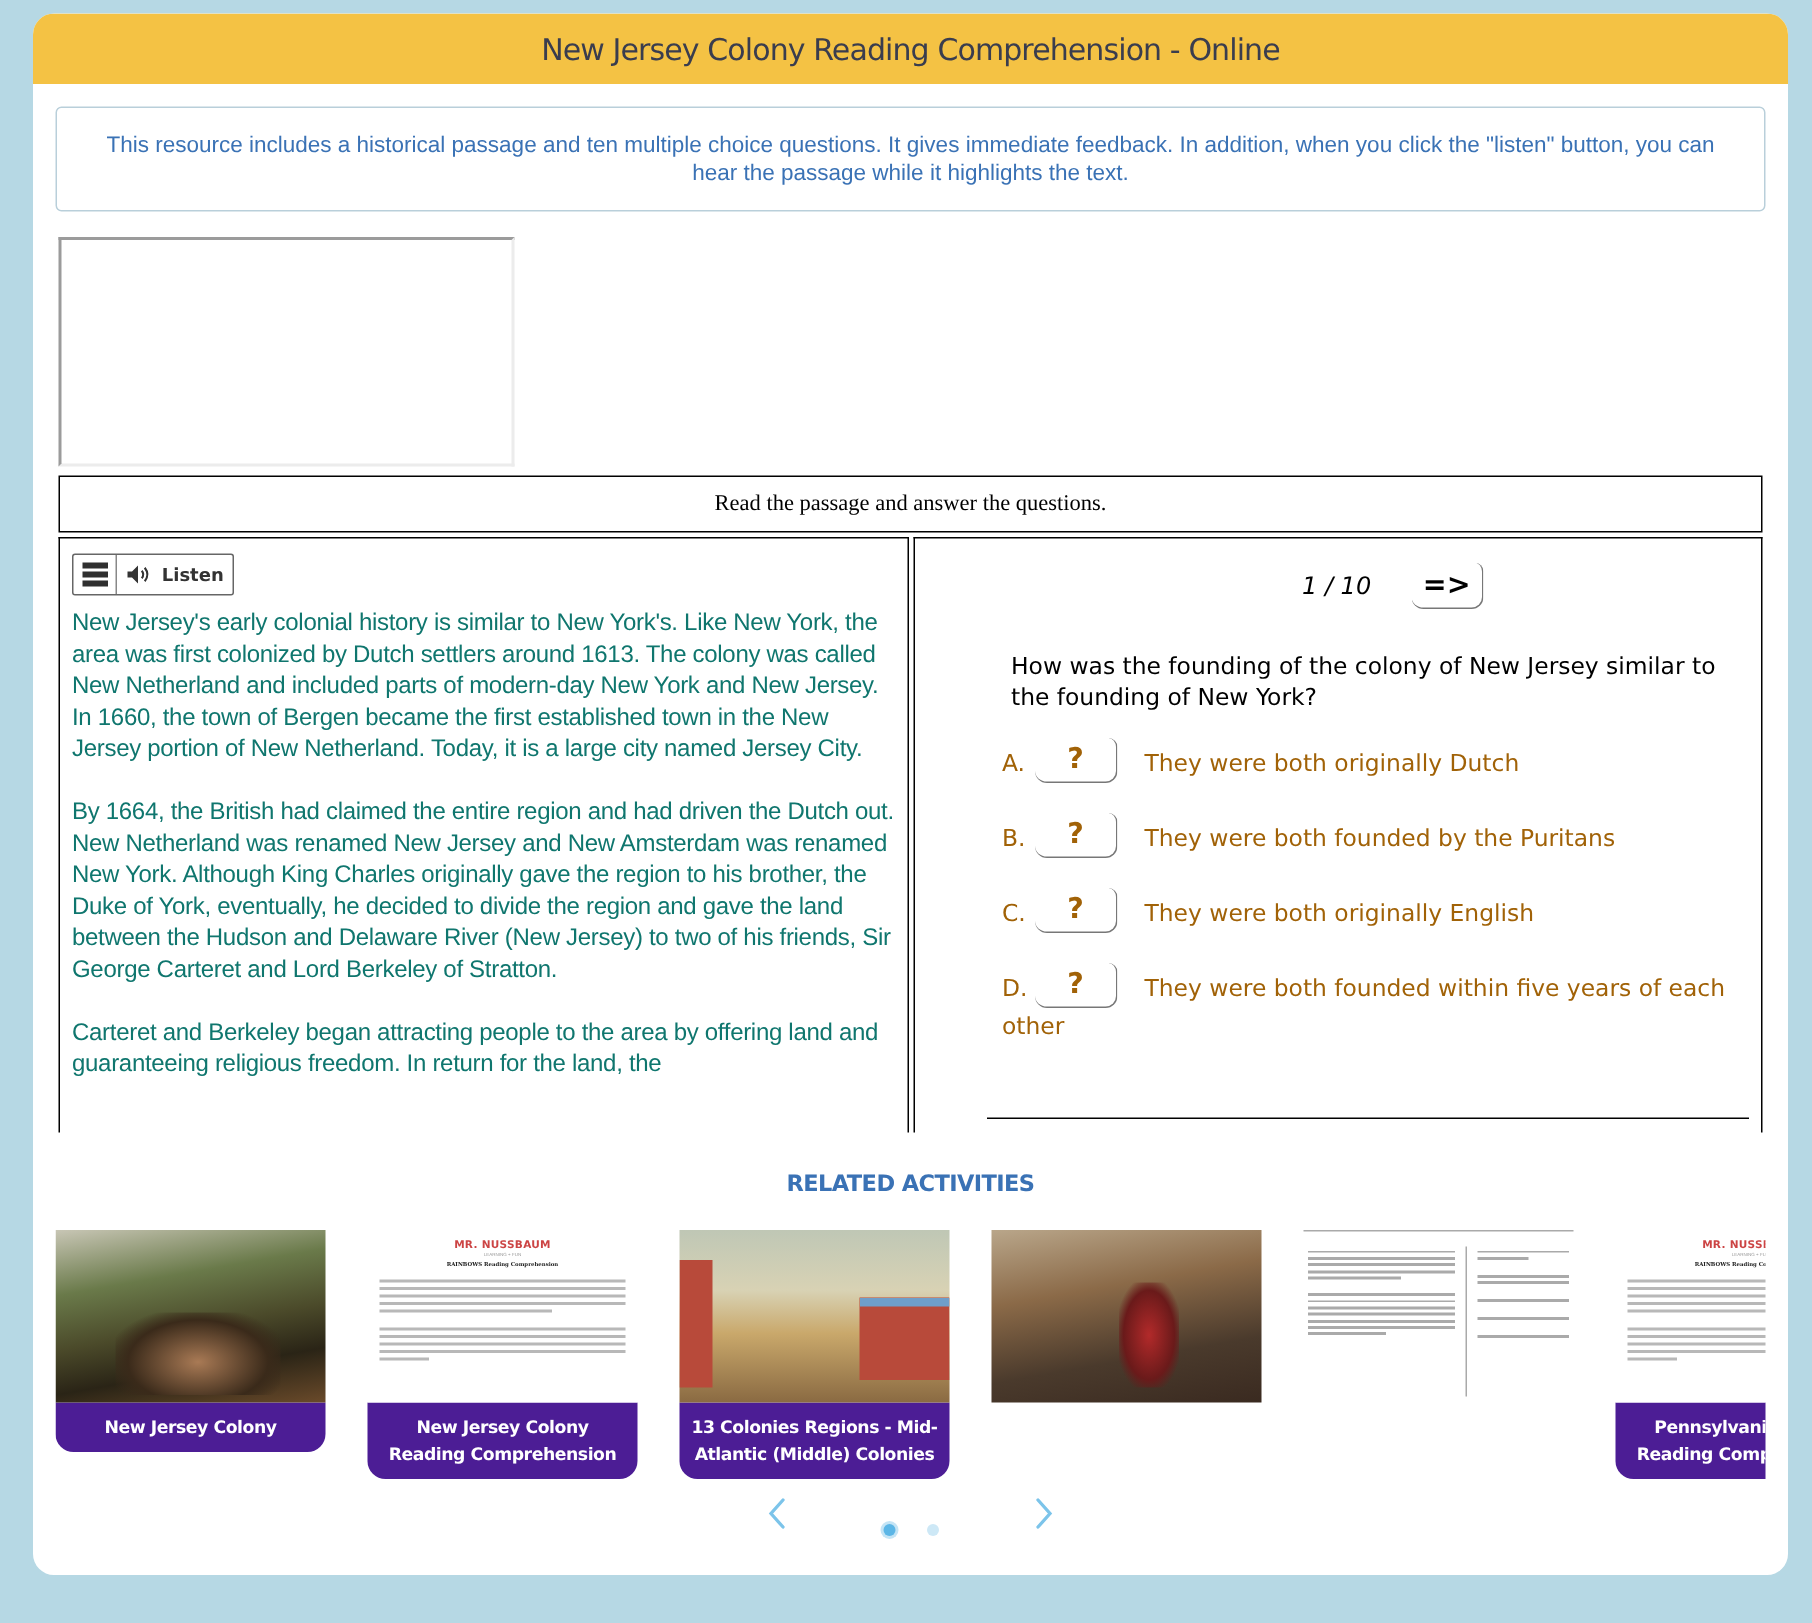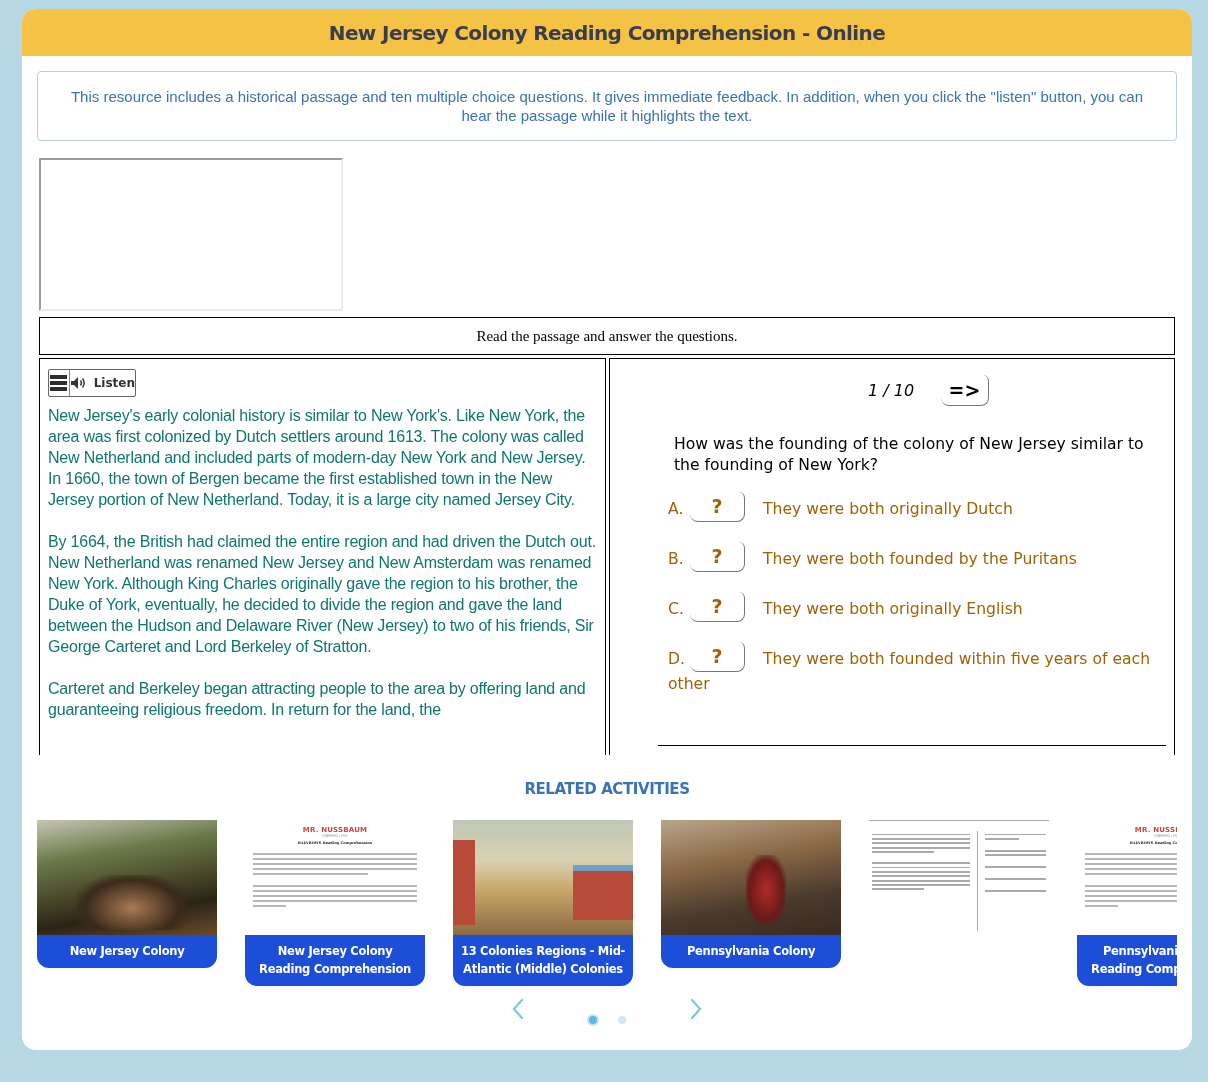--- a/index.html
+++ b/index.html
@@ -7,21 +7,21 @@
   body { font-family: "Liberation Sans", sans-serif; position: relative; }
 
   .card {
     position: absolute; left: 22px; top: 9px; width: 1170px; height: 1041px;
     background: #ffffff; border-radius: 14px; overflow: hidden;
   }
   .card-header {
     height: 47px; background: #f4c244; display: flex; align-items: center; justify-content: center;
   }
   .card-title {
-    font-family: "DejaVu Sans", sans-serif; font-weight: bold; font-size: 20px; color: #3a3d4e; letter-spacing: -0.6px;
+    font-family: "DejaVu Sans", sans-serif; font-weight: normal; font-size: 20px; color: #3a3d4e; letter-spacing: -0.6px;
   }
   .desc-box {
     position: absolute; left: 15px; top: 62px; width: 1140px; height: 70px;
     border: 1px solid #b9cfda; border-radius: 4px;
     display: flex; align-items: center; justify-content: center; text-align: center;
     padding: 0 20px;
   }
   .desc-text { font-size: 15px; line-height: 19px; color: #3a72b5; }
 
   .blank-frame {
@@ -35,21 +35,21 @@
     border: 1px solid #000; display: flex; align-items: center; justify-content: center;
   }
   .instr-text { font-family: Liberation Serif, serif; font-size: 15px; color: #000; }
 
   .passage-panel {
     position: absolute; left: 17px; top: 349px; width: 567px; height: 397px;
     border: 1px solid #000; border-bottom: none; overflow: hidden;
   }
   .passage-panel::after { content:""; }
   .toolbar {
-    position: absolute; left: 8px; top: 10px; height: 28px; width: 88px;
+    position: absolute; left: 8px; top: 10px; height: 28px; width: 108px;
     border: 1px solid #666; border-radius: 2px; display: flex; background: #fff;
   }
   .tb-menu {
     width: 29px; border-right: 1px solid #888; display: flex; flex-direction: column;
     justify-content: center; align-items: center; gap: 2px; cursor: pointer;
   }
   .tb-menu span { display: block; width: 17px; height: 4px; background: #2f2f2f; }
   .tb-listen { flex: 1; display: flex; align-items: center; justify-content: center; gap: 6px; cursor: pointer; }
   .tb-listen-label { font-family: "DejaVu Sans", sans-serif; font-weight: bold; font-size: 12px; color: #333; }
 
@@ -94,21 +94,21 @@
   .q-divider { position: absolute; left: 48px; top: 386px; width: 508px; height: 1px; background: #000; }
 
   .related-title {
     position: absolute; left: 0; top: 771px; width: 100%; text-align: center;
     font-family: "DejaVu Sans", sans-serif; font-weight: bold; font-size: 15px; color: #3a72b5; letter-spacing: -0.4px;
   }
   .carousel { position: absolute; left: 15px; top: 811px; width: 1140px; height: 170px; overflow: hidden; }
   .tile { position: absolute; top: 0; width: 180px; cursor: pointer; }
   .tile-img { width: 180px; height: 115px; overflow: hidden; position: relative; }
   .tile-label {
-    background: #1d4ed8; color: #fff; border-radius: 0 0 12px 12px;
+    background: #4c1d95; color: #fff; border-radius: 0 0 12px 12px;
     font-family: "DejaVu Sans", sans-serif; font-weight: bold; font-size: 11.5px; line-height: 18px;
     text-align: center; padding: 7px 6px 8px; letter-spacing: -0.3px;
   }
 
   .img-painting1 { background: linear-gradient(170deg, #c8c6b5 0%, #6a7a4a 30%, #4b4a2a 55%, #2a2416 75%, #6a4a2a 100%); }
   .img-painting1::before { content:""; position:absolute; left:40px; top:55px; width:110px; height:55px; background: radial-gradient(ellipse at 50% 60%, #a97a55 0%, #3a2a1a 60%, transparent 80%); }
   .img-building { background: linear-gradient(180deg, #bfc7b5 0%, #d8d2b4 35%, #c9a86b 60%, #8a6a42 100%); }
   .img-building::before { content:""; position:absolute; left:0; top:20px; width:22px; height:85px; background:#b84a3a; }
   .img-building::after { content:""; position:absolute; right:0; top:45px; width:60px; height:55px; background:#b84a3a; box-shadow: inset 0 6px 0 #6f9ec9; }
   .img-painting2 { background: linear-gradient(170deg, #b9a68a 0%, #8b6a48 35%, #4a3a2c 70%, #3a2a20 100%); }
@@ -221,21 +221,20 @@
       <div class="tile-label">New Jersey Colony Reading Comprehension</div>
     </div>
 
     <div class="tile" style="left:416px;">
       <div class="tile-img img-building"></div>
       <div class="tile-label">13 Colonies Regions - Mid-Atlantic (Middle) Colonies</div>
     </div>
 
     <div class="tile" style="left:624px;">
       <div class="tile-img img-painting2"></div>
-      <div class="tile-label">Pennsylvania Colony</div>
     </div>
 
     <div class="tile" style="left:832px;">
       <div class="tile-img ss-preview">
         <div class="ss-left">
           <div class="ss-line"></div>
             <div class="ss-line"></div>
             <div class="ss-line"></div>
             <div class="ss-line"></div>
             <div class="ss-line" style="width:60%"></div>

